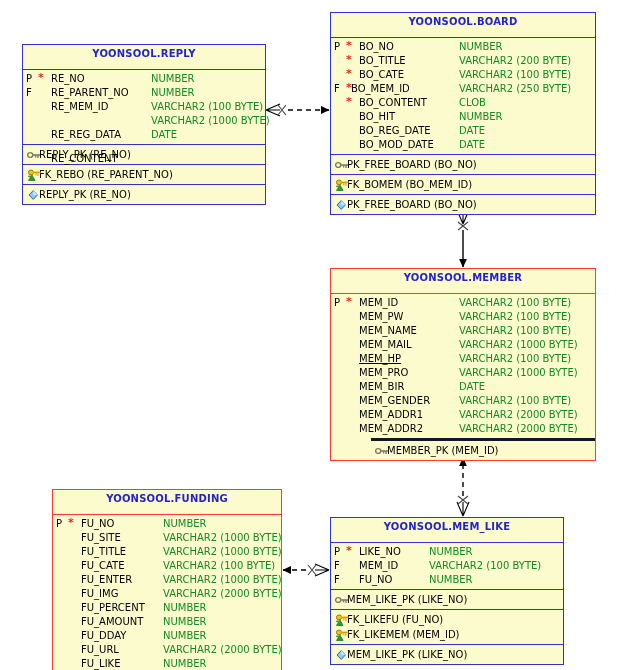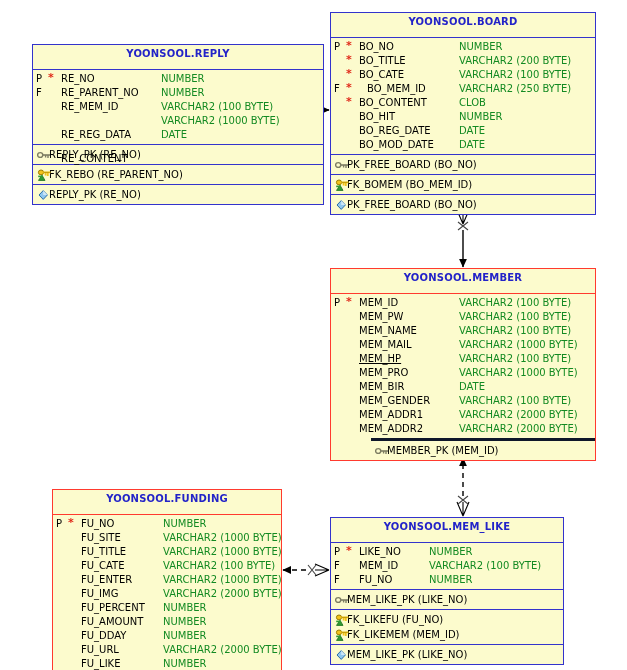--- a/index.html
+++ b/index.html
@@ -133,21 +133,21 @@
   </g>
 
   <g>
     <path d="M329,570 L315,564 M329,570 L315,570 M329,570 L315,576" stroke="#000" stroke-width="1.1" fill="none"></path>
     <path d="M316,565 L308,575 M316,575 L308,565" stroke="#444" stroke-width="1.1" fill="none"></path>
     <line x1="306" y1="570" x2="283" y2="570" stroke="#000" stroke-width="1.4" stroke-dasharray="5,4" marker-end="url(#arrowhead)"></line>
   </g>
 </svg>
 
 <div id="entity-layer">
-    <div class="entity blue" style="left: 32px; top: 44px; width: 292px;">
+    <div class="entity blue" style="left: 22px; top: 44px; width: 244px;">
       <div class="ent-title">YOONSOOL.REPLY</div>
       <div class="section">
         <div class="attr">
           <span class="kf">P</span>
           <span class="req">*</span>
           <span class="aname" style="left: 28px;">RE_NO</span>
           <span class="atype" style="left: 128px;">NUMBER</span>
         </div>
         <div class="attr">
           <span class="kf">F</span>
@@ -210,21 +210,21 @@
         </div>
         <div class="attr">
           <span class="kf"></span>
           <span class="req">*</span>
           <span class="aname" style="left: 28px;">BO_CATE</span>
           <span class="atype" style="left: 128px;">VARCHAR2 (100 BYTE)</span>
         </div>
         <div class="attr">
           <span class="kf">F</span>
           <span class="req">*</span>
-          <span class="aname" style="left: 36px;">BO_MEM_ID</span>
+          <span class="aname" style="left: 20px;">BO_MEM_ID</span>
           <span class="atype" style="left: 128px;">VARCHAR2 (250 BYTE)</span>
         </div>
         <div class="attr">
           <span class="kf"></span>
           <span class="req">*</span>
           <span class="aname" style="left: 28px;">BO_CONTENT</span>
           <span class="atype" style="left: 128px;">CLOB</span>
         </div>
         <div class="attr">
           <span class="kf"></span>

